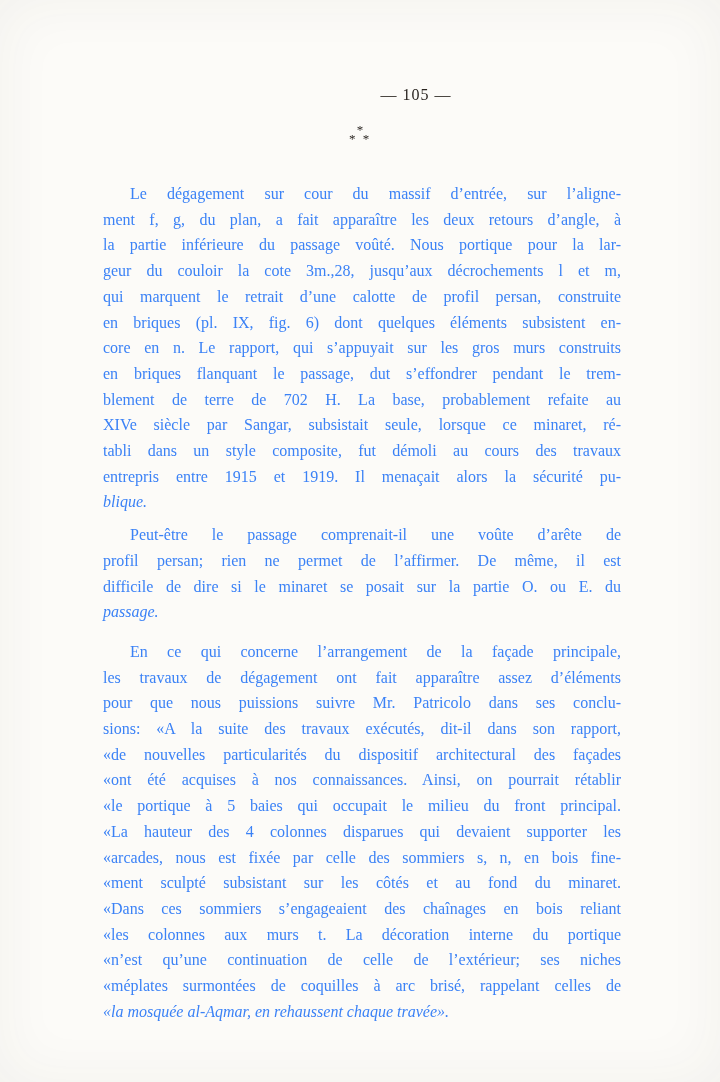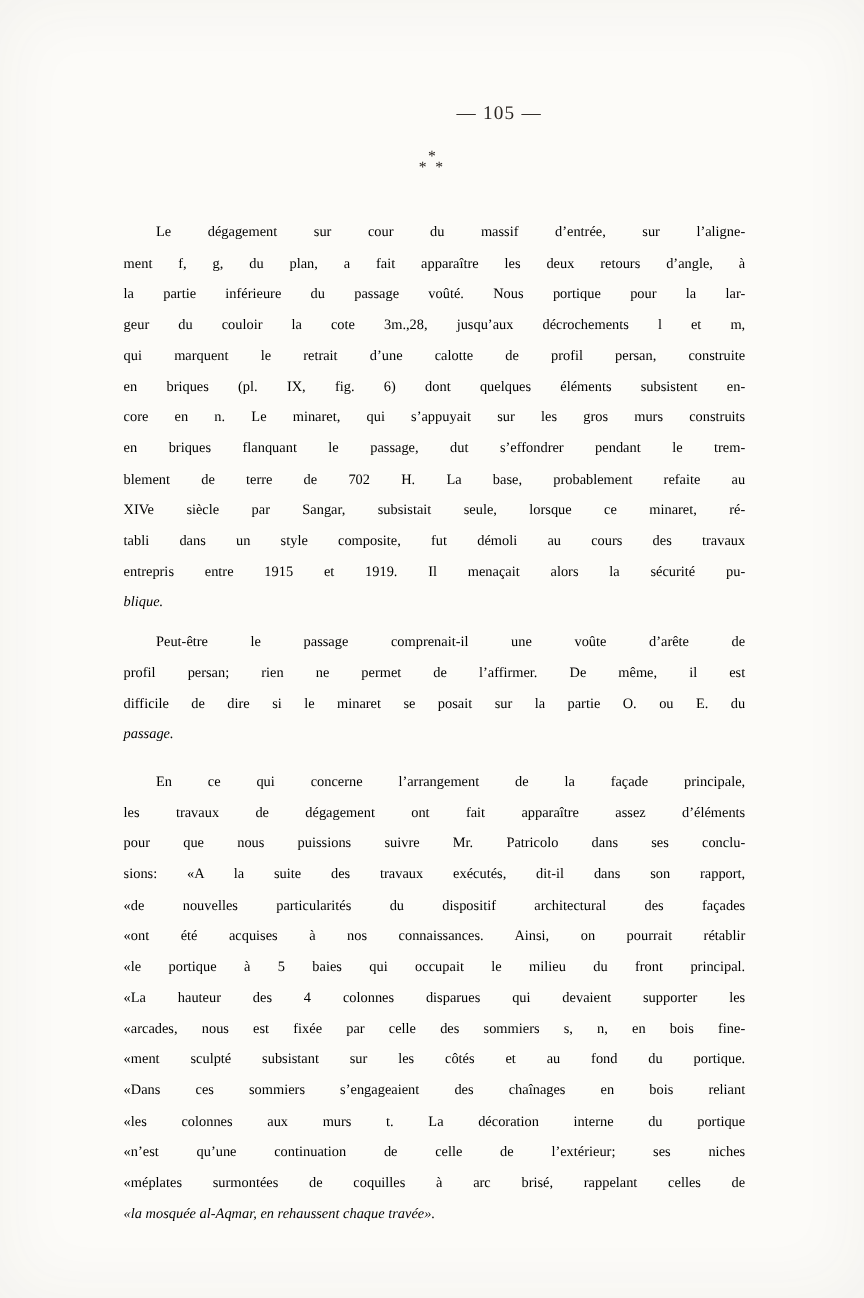--- a/index.html
+++ b/index.html
@@ -52,26 +52,26 @@
     top: 181px;
     left: 103px;
     width: 518px;
   }
   .para {
     margin: 0;
   }
   .para-2 { margin-top: 7px; }
   .para-3 { margin-top: 14px; }
   .line {
-    font-size: 12px;
+    font-size: 16px;
     line-height: 25.7px;
     text-align: justify;
     text-align-last: justify;
     white-space: normal;
-    color: #000000;
+    color: #3b82f6;
   }
   .line.line-first {
     text-indent: 27px;
   }
   .line.line-last {
     text-align-last: left;
     font-style: italic;
   }
 </style>
 </head>
@@ -87,21 +87,21 @@
   </div>
 
   <div class="text-block">
     <div class="para para-1">
         <div class="line line-first">Le dégagement sur cour du massif d’entrée, sur l’aligne-</div>
         <div class="line">ment f, g, du plan, a fait apparaître les deux retours d’angle, à</div>
         <div class="line">la partie inférieure du passage voûté. Nous portique pour la lar-</div>
         <div class="line">geur du couloir la cote 3m.,28, jusqu’aux décrochements l et m,</div>
         <div class="line">qui marquent le retrait d’une calotte de profil persan, construite</div>
         <div class="line">en briques (pl. IX, fig. 6) dont quelques éléments subsistent en-</div>
-        <div class="line">core en n. Le minaret, qui s’appuyait sur les gros murs construits</div>
+        <div class="line">core en n. Le rapport, qui s’appuyait sur les gros murs construits</div>
         <div class="line">en briques flanquant le passage, dut s’effondrer pendant le trem-</div>
         <div class="line">blement de terre de 702 H. La base, probablement refaite au</div>
         <div class="line">XIVe siècle par Sangar, subsistait seule, lorsque ce minaret, ré-</div>
         <div class="line">tabli dans un style composite, fut démoli au cours des travaux</div>
         <div class="line">entrepris entre 1915 et 1919. Il menaçait alors la sécurité pu-</div>
         <div class="line line-last">blique.</div>
       </div>
     <div class="para para-2">
         <div class="line line-first">Peut-être le passage comprenait-il une voûte d’arête de</div>
         <div class="line">profil persan; rien ne permet de l’affirmer. De même, il est</div>
@@ -111,21 +111,21 @@
     <div class="para para-3">
         <div class="line line-first">En ce qui concerne l’arrangement de la façade principale,</div>
         <div class="line">les travaux de dégagement ont fait apparaître assez d’éléments</div>
         <div class="line">pour que nous puissions suivre Mr. Patricolo dans ses conclu-</div>
         <div class="line">sions: «A la suite des travaux exécutés, dit-il dans son rapport,</div>
         <div class="line">«de nouvelles particularités du dispositif architectural des façades</div>
         <div class="line">«ont été acquises à nos connaissances. Ainsi, on pourrait rétablir</div>
         <div class="line">«le portique à 5 baies qui occupait le milieu du front principal.</div>
         <div class="line">«La hauteur des 4 colonnes disparues qui devaient supporter les</div>
         <div class="line">«arcades, nous est fixée par celle des sommiers s, n, en bois fine-</div>
-        <div class="line">«ment sculpté subsistant sur les côtés et au fond du portique.</div>
+        <div class="line">«ment sculpté subsistant sur les côtés et au fond du minaret.</div>
         <div class="line">«Dans ces sommiers s’engageaient des chaînages en bois reliant</div>
         <div class="line">«les colonnes aux murs t. La décoration interne du portique</div>
         <div class="line">«n’est qu’une continuation de celle de l’extérieur; ses niches</div>
         <div class="line">«méplates surmontées de coquilles à arc brisé, rappelant celles de</div>
         <div class="line line-last">«la mosquée al-Aqmar, en rehaussent chaque travée».</div>
       </div>
   </div>
 
 </div>
 

